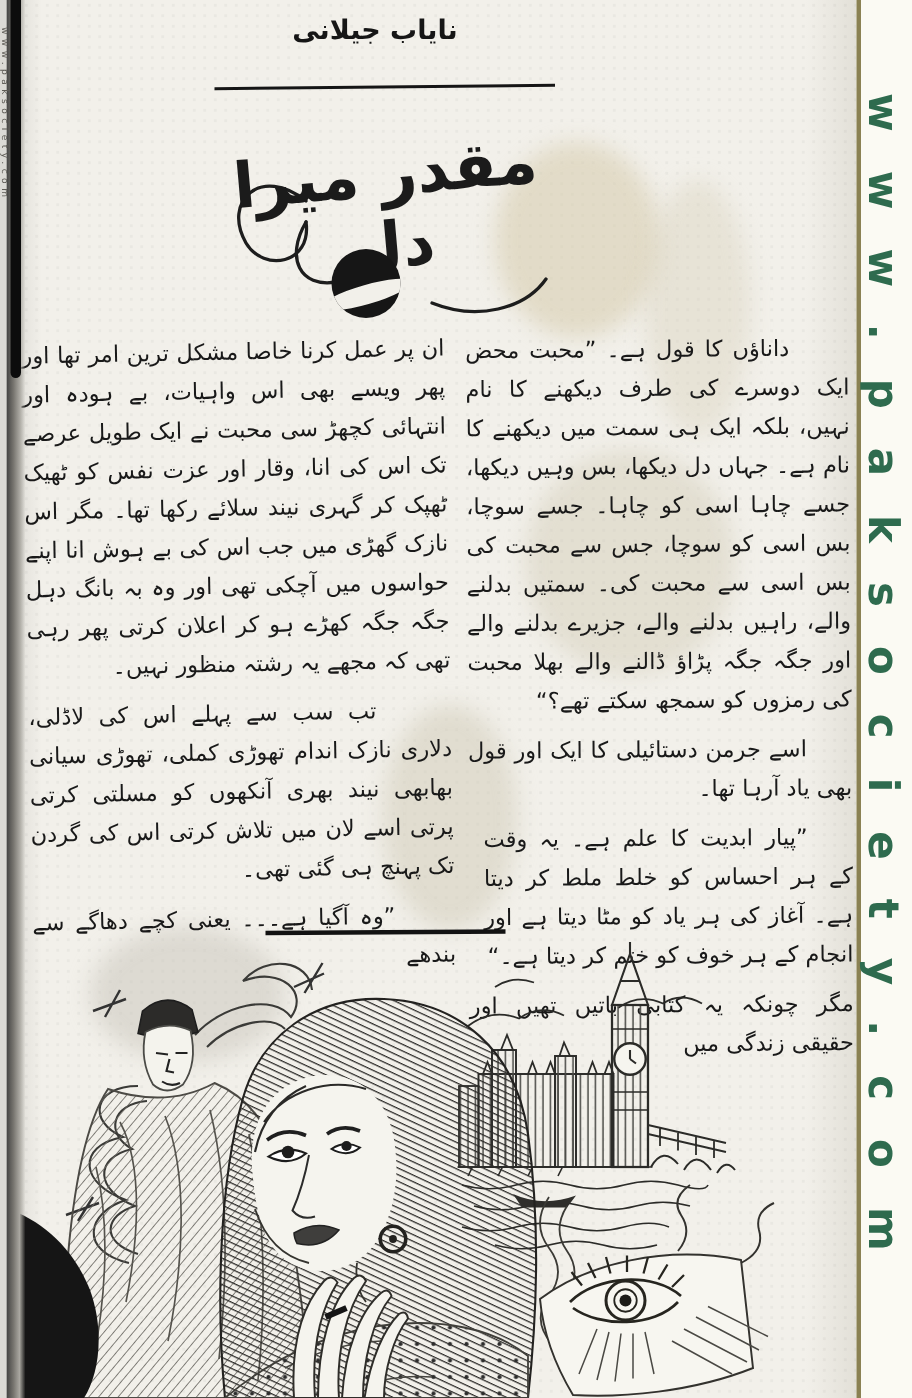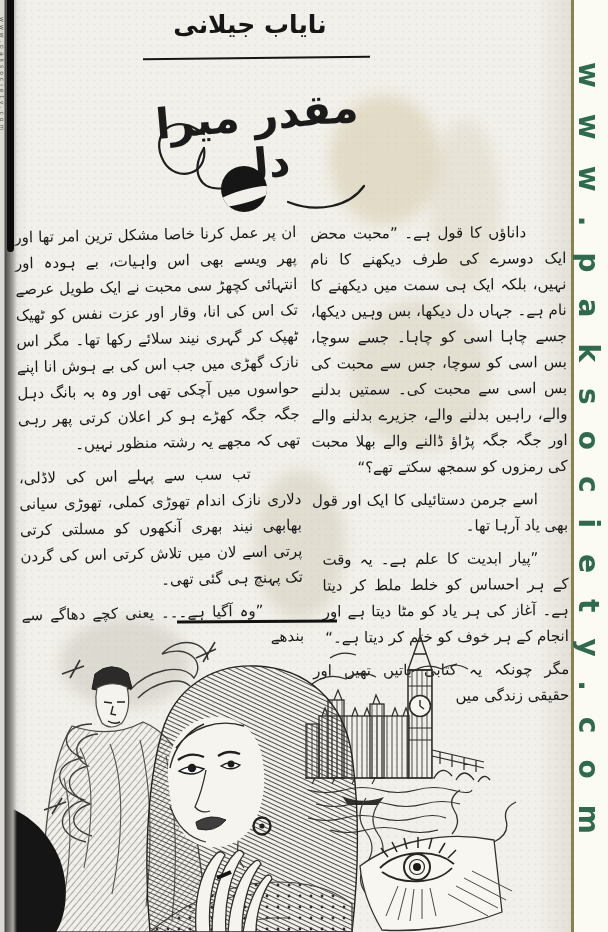--- a/index.html
+++ b/index.html
@@ -16,21 +16,21 @@
     background-size:7px 7px,auto,auto,auto;}
   .stain{position:absolute;border-radius:50%;filter:blur(7px);}
   .st1{left:330px;top:95px;width:110px;height:130px;background:rgba(213,203,172,.55);}
   .st2{left:350px;top:300px;width:140px;height:150px;background:rgba(209,202,179,.45);}
   .st3{left:255px;top:470px;width:90px;height:150px;background:rgba(207,201,181,.5);}
   .st4{left:60px;top:618px;width:130px;height:90px;background:rgba(199,195,185,.5);}
   .st5{left:430px;top:120px;width:70px;height:170px;background:rgba(214,207,184,.4);}
 
   
   .author{position:absolute;left:150px;top:10px;width:200px;text-align:center;
-    font-size:25px;font-weight:bold;color:#161616;direction:rtl;}
+    font-size:18px;font-weight:bold;color:#161616;direction:rtl;}
   .author-rule{position:absolute;left:143px;top:57px;width:227px;height:2px;
     background:#151515;transform:rotate(-.6deg);}
 
   
   .title-block{position:absolute;left:138px;top:88px;width:244px;height:132px;}
   .title-flourish{position:absolute;left:0;top:0;}
   .title-text{position:absolute;right:6px;top:4px;width:234px;text-align:center;
     font-size:42px;font-weight:bold;color:#1b1b1b;direction:rtl;line-height:1.15;
     transform:rotate(-5deg);}
   .title-ball{position:absolute;left:83px;top:78px;width:46px;height:46px;

